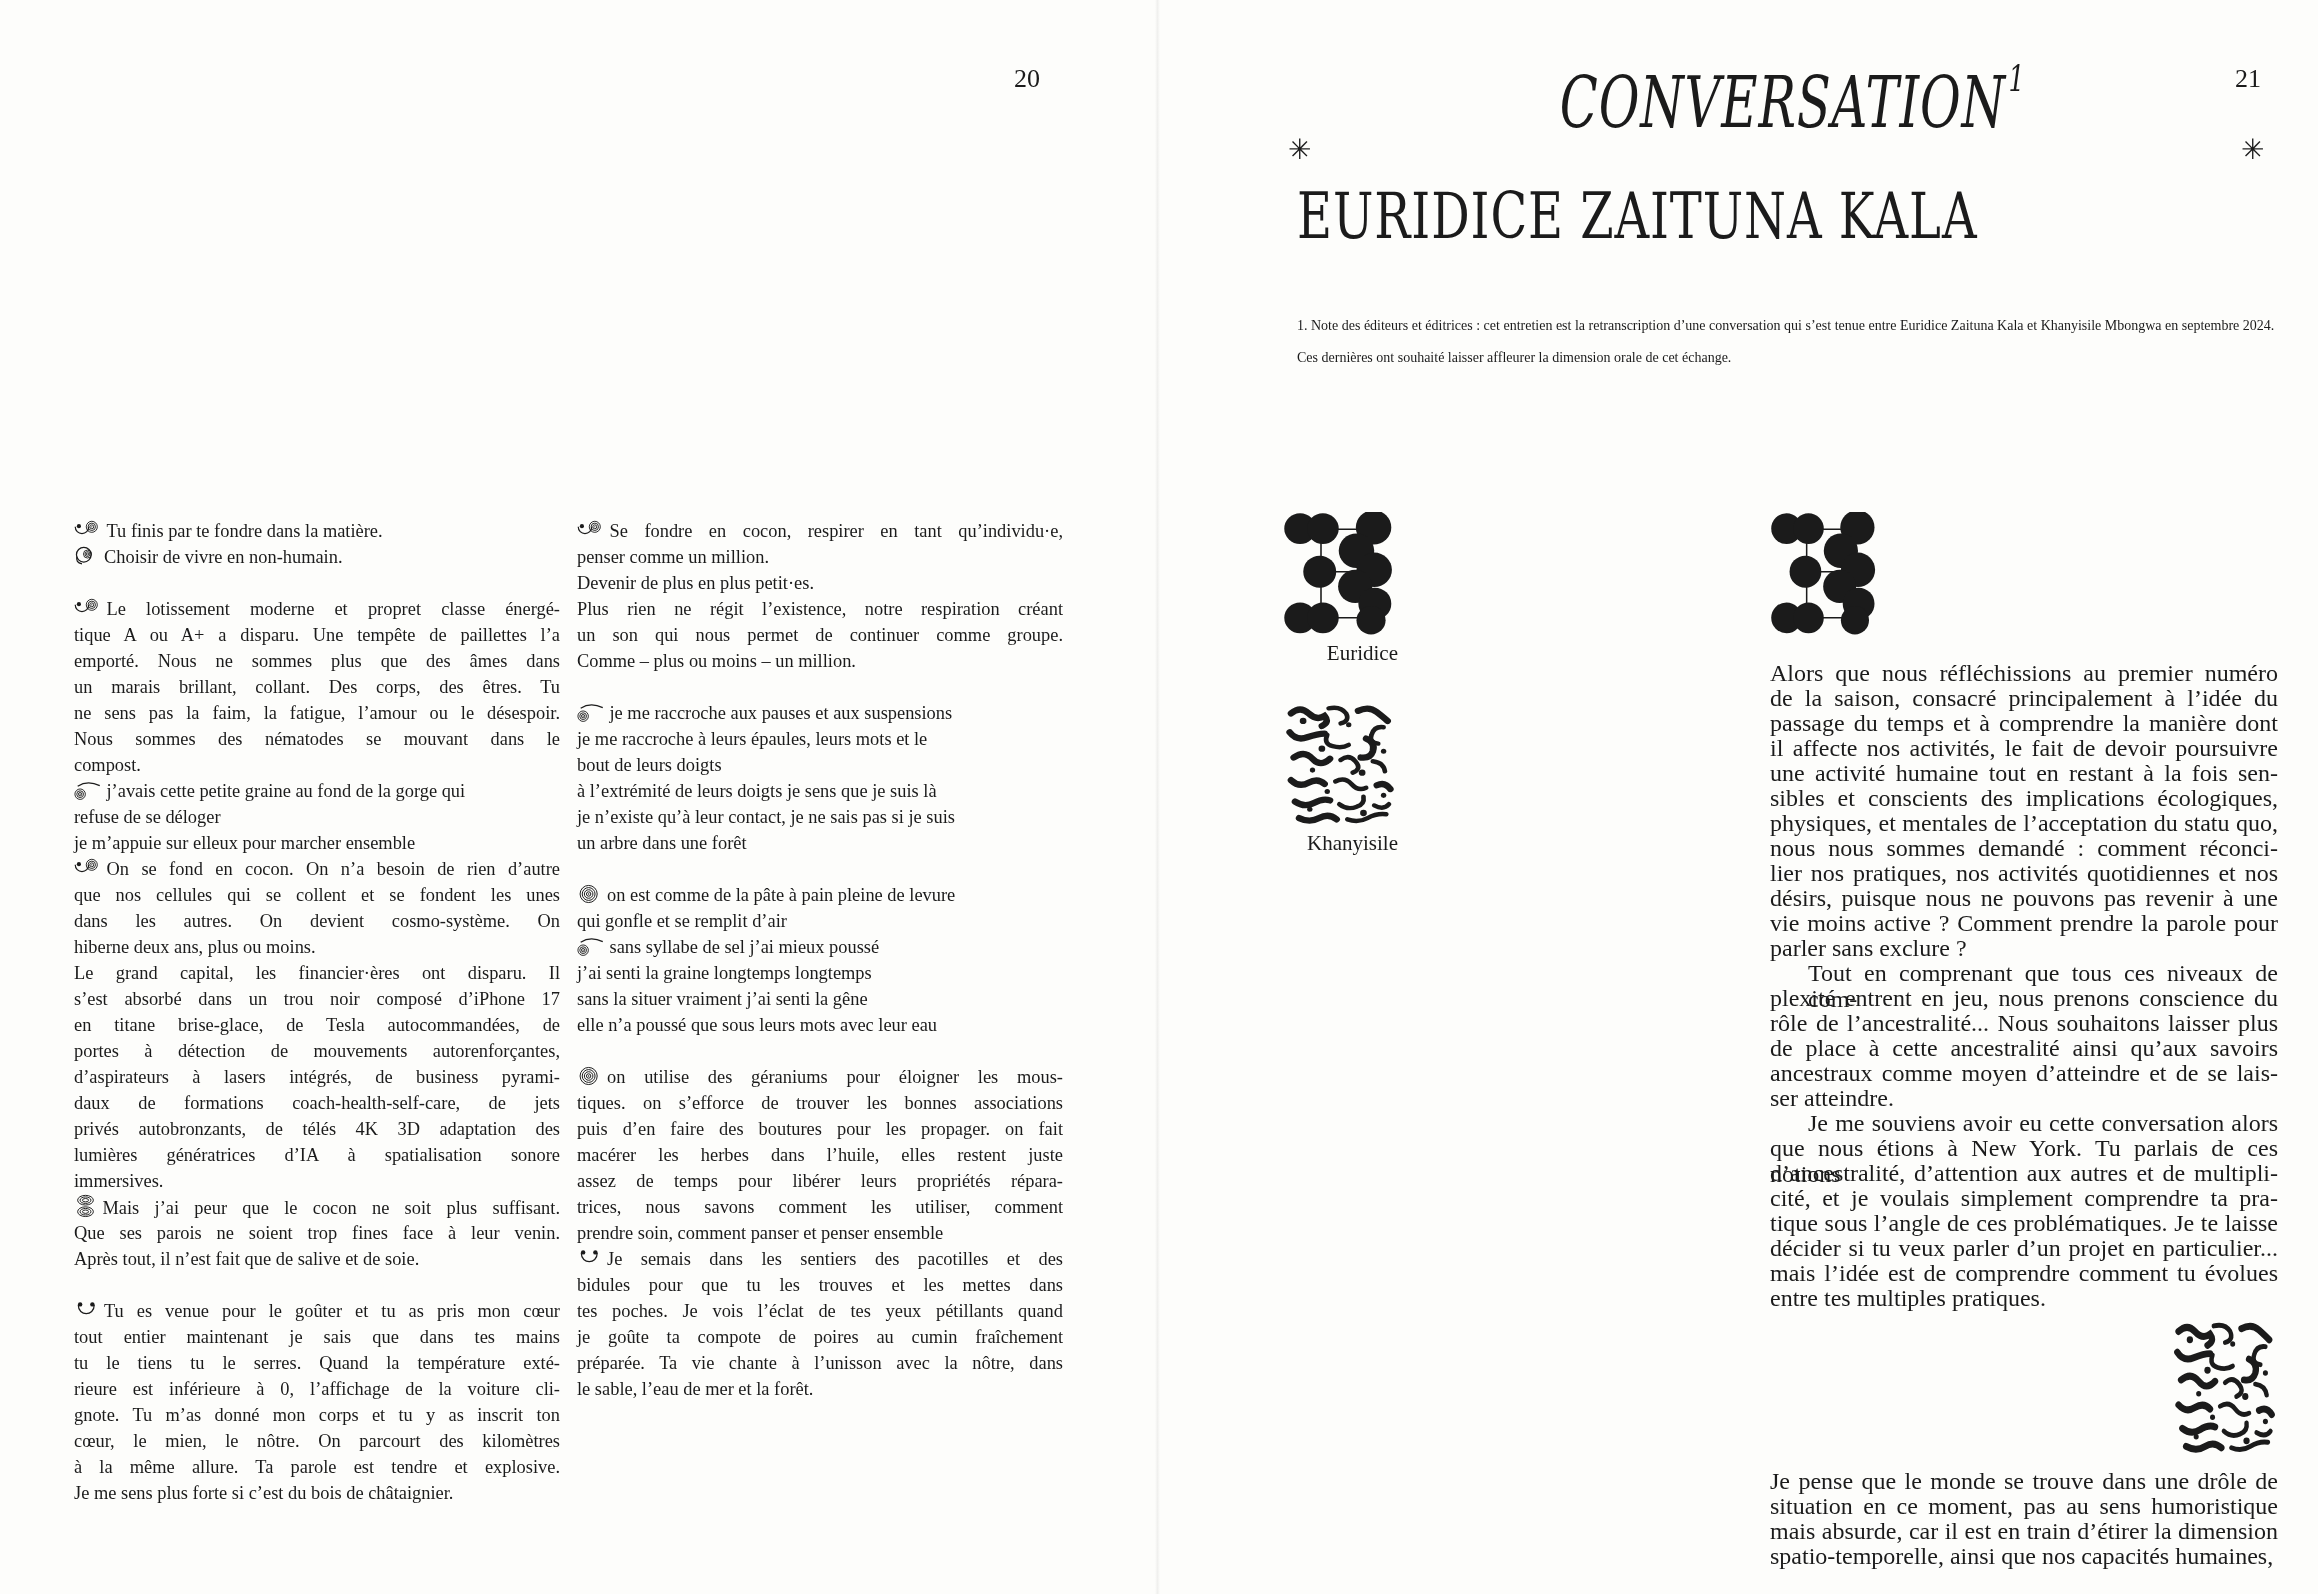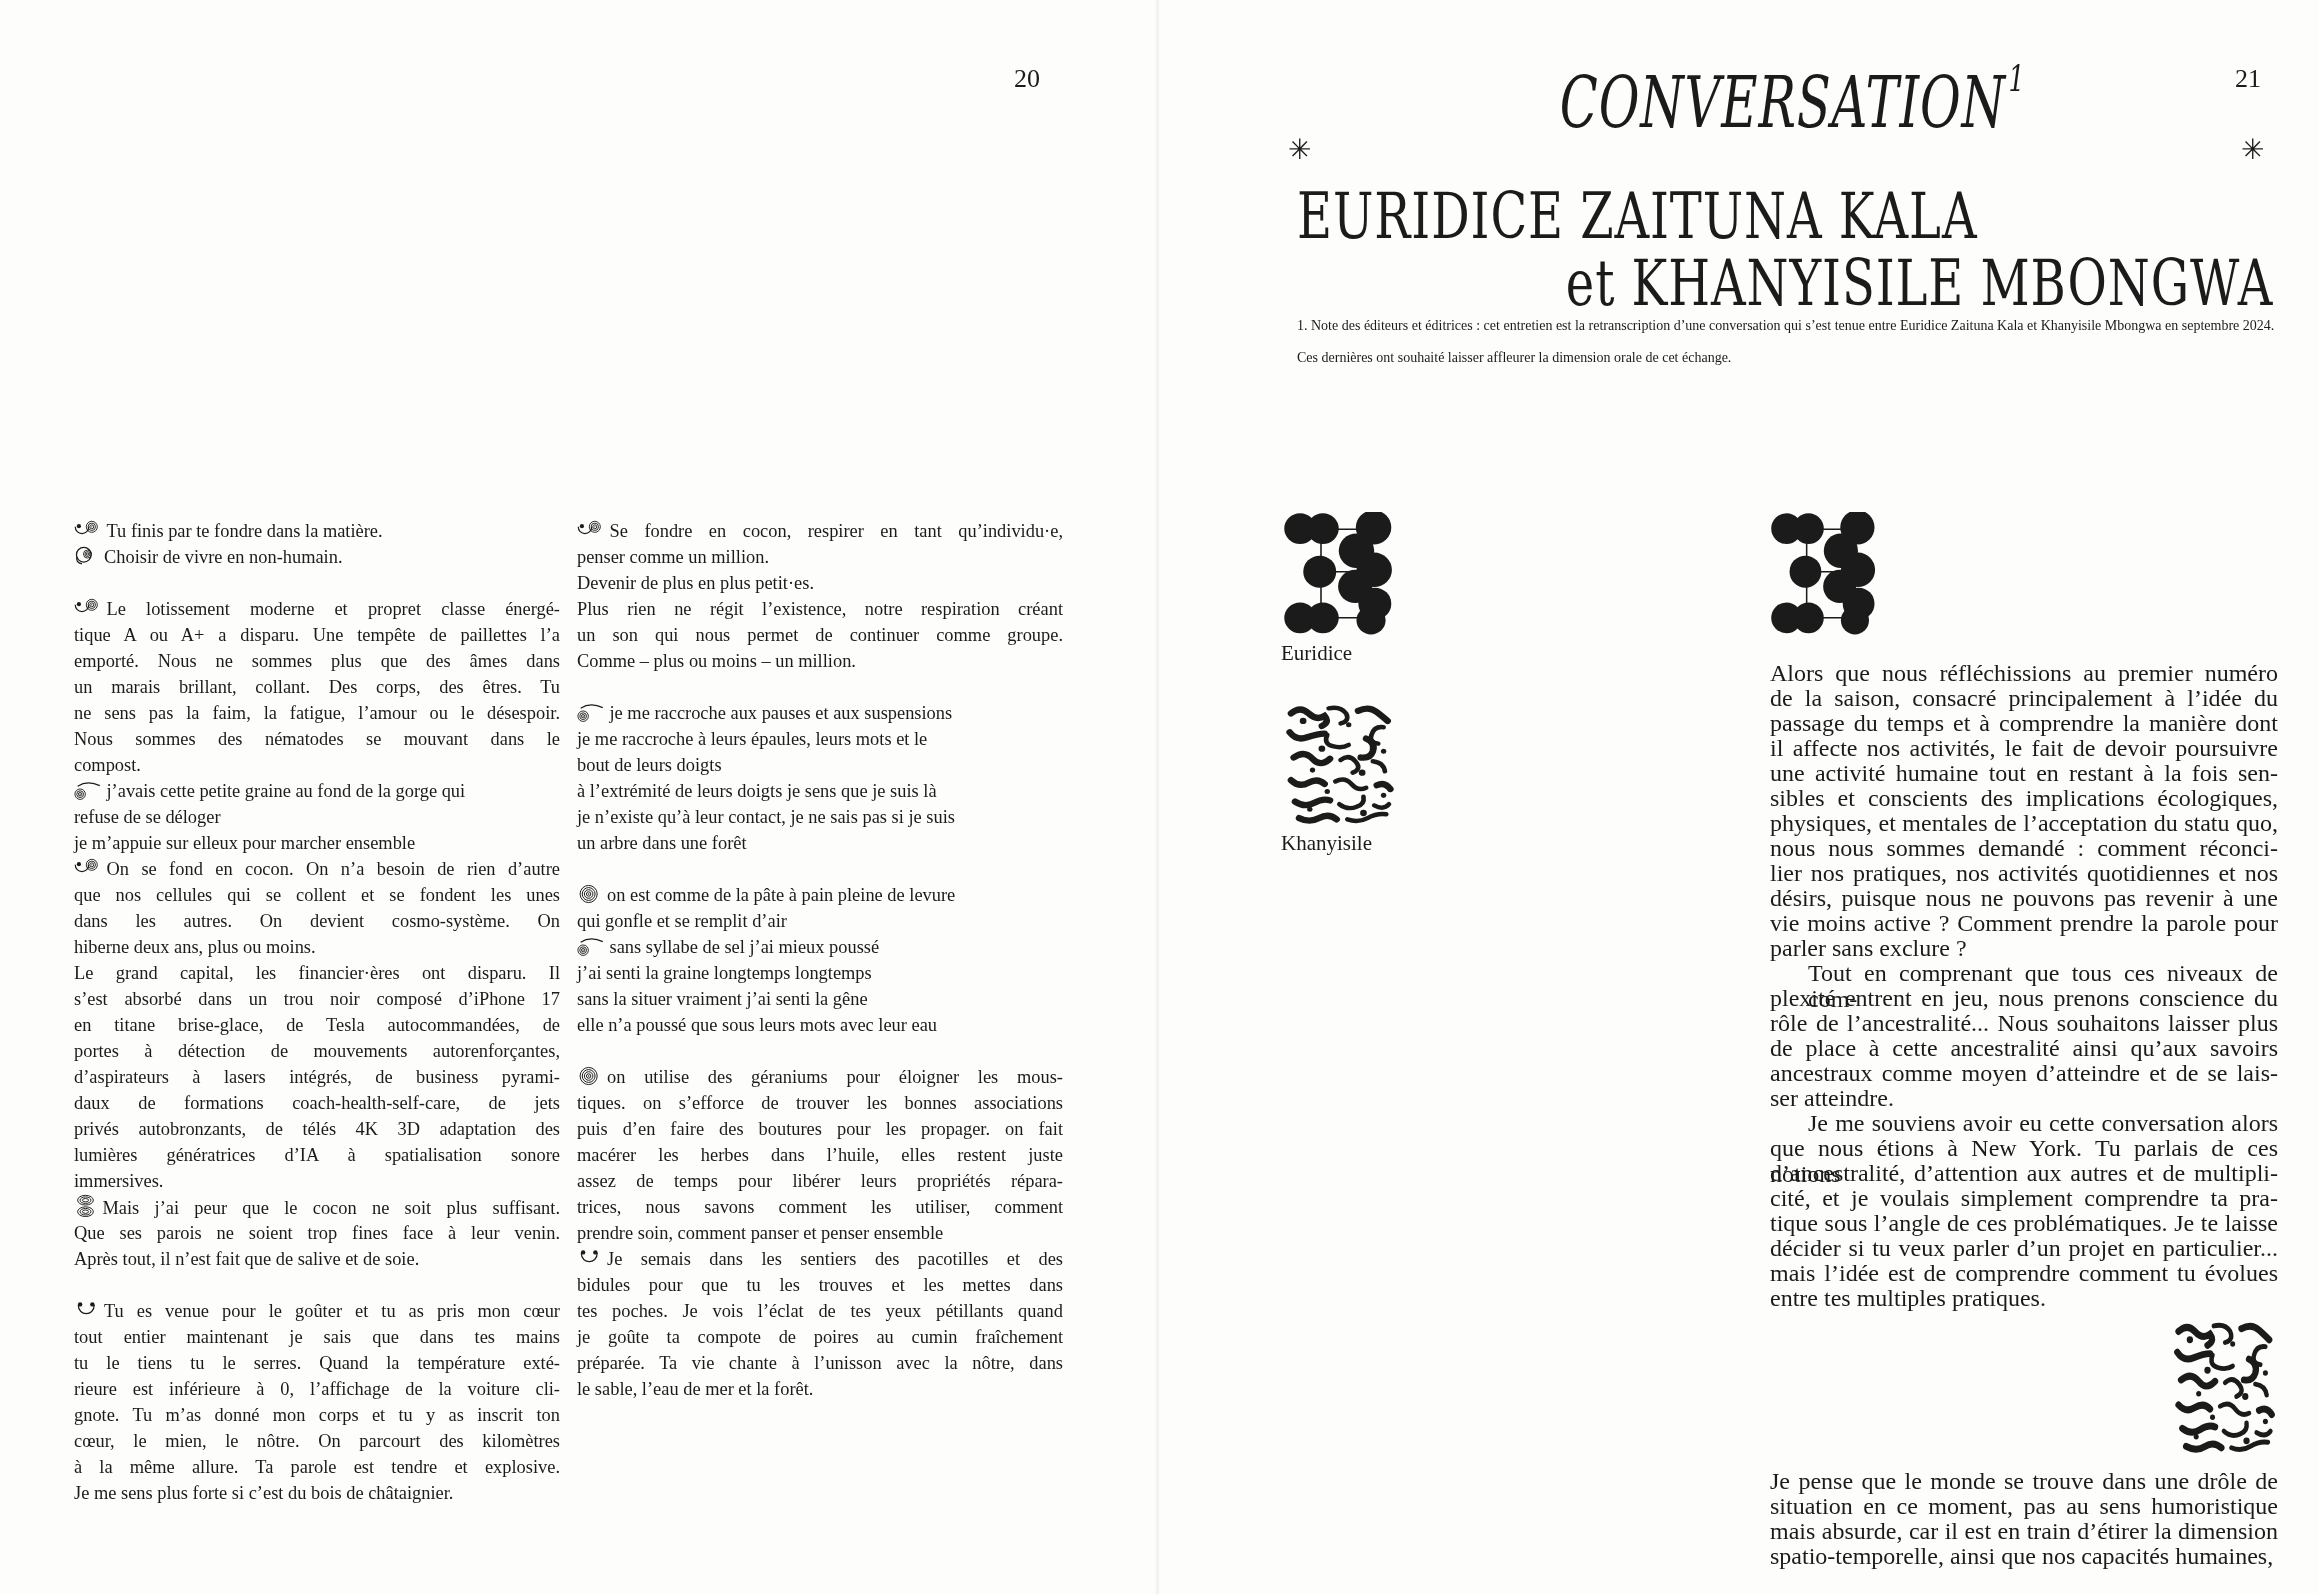--- a/index.html
+++ b/index.html
@@ -52,21 +52,21 @@
   #star-left{left:1288px; top:136px;}
   #star-right{left:2241px; top:136px;}
   #author-1{left:1297px; top:183px; width:976px; white-space:nowrap;}
   #author-1 .nm{display:inline-block; transform:scaleX(0.75); transform-origin:0 0;}
   #author-2{left:1297px; top:250px; width:976px; text-align:right; white-space:nowrap;}
   #author-2 .nm{display:inline-block; transform:scaleX(0.75); transform-origin:100% 0;}
   .nm{font-family:"DejaVu Serif", serif; font-size:64px; line-height:1.05; letter-spacing:1.2px;}
   #footnote{left:1297px; top:310px; width:1006px; font-size:14px; line-height:32px;}
   #footnote .mline{white-space:nowrap;}
   
-  #speaker-key{left:1281px; top:512px; width:117px; text-align:left;}
+  #speaker-key{left:1281px; top:512px; width:117px; text-align:right;}
   .key-mark{width:114px; height:123px; margin:0 auto;}
   .key-mark svg{width:100%; height:100%; display:block;}
   .key-label{font-size:21px; line-height:29.5px; margin-top:3.7px;}
   #key-mark-khanyisile{margin-top:34px;}
   
   #conv-col{left:1770px; top:512px; width:508px; font-size:24px;}
   #conv-col .line{height:25px;}
   #conv-col .col-mark{width:110px; height:123px; margin-bottom:24.5px;}
   #conv-col .col-mark svg{width:100%; height:100%; display:block;}
   #conv-col .ornament{width:107px; height:135px; margin:9.8px 0 13.5px auto;}
@@ -295,23 +295,20 @@
   <div id="pagenum-21" class="abs pagenum">21</div>
 
   <div id="title" class="abs">
     <span class="title-inner"><span>CONVERSATION</span><sup>1</sup></span>
   </div>
   <div id="star-left" class="abs star21">✳</div>
   <div id="star-right" class="abs star21">✳</div>
 
   <div id="author-1" class="abs">
     <span class="nm">EURIDICE ZAITUNA KALA</span>
-  </div>
-  <div id="author-2" class="abs">
-    <span class="nm">et KHANYISILE MBONGWA</span>
   </div>
 
   <div id="footnote" class="abs">
       <div class="mline">1. Note des éditeurs et éditrices : cet entretien est la retranscription d’une conversation qui s’est tenue entre Euridice Zaituna Kala et Khanyisile Mbongwa en septembre 2024.</div>
       <div class="mline">Ces dernières ont souhaité laisser affleurer la dimension orale de cet échange.</div>
     </div>
 
   <div id="speaker-key" class="abs">
     <div class="key-mark" id="key-mark-euridice">
         <svg viewBox="0 0 180 200" preserveAspectRatio="none">

